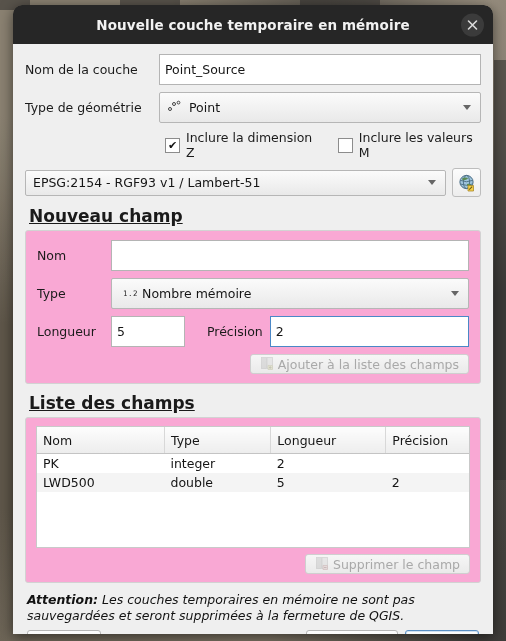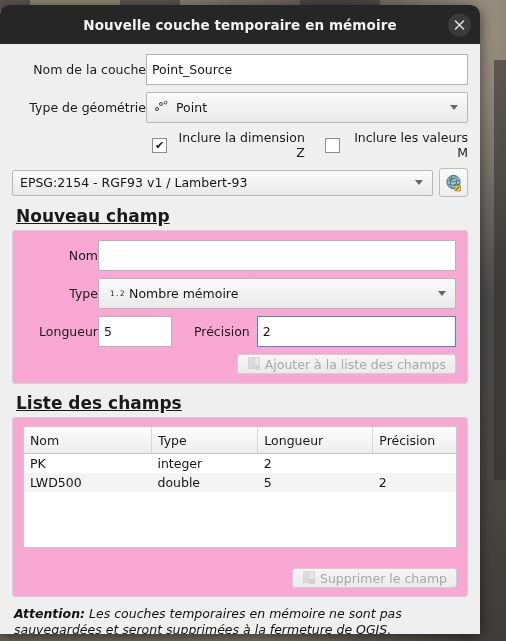--- a/index.html
+++ b/index.html
@@ -28,21 +28,21 @@
       radial-gradient(circle at 4%  62%, #5f574a 0 18%, transparent 52%),
       radial-gradient(circle at 30% 98%, #7d7464 0 16%, transparent 46%),
       linear-gradient(150deg, #7b7363 0%, #5d564c 45%, #3f3d3a 100%);
     filter: blur(0.4px);
   }
   #desktop .dk { position:absolute; background:#2f2d2b; opacity:.55; }
 
   
   #dialog {
     position: absolute;
-    left: 0;
+    left: 13px;
     top: 5px;
     width: 480px;
     height: 629px;
     border-radius: 9px 9px 0 0;
     box-shadow: 0 3px 14px rgba(0,0,0,.55);
     overflow: hidden;
     display: flex;
     flex-direction: column;
   }
 
@@ -81,21 +81,21 @@
   
   #content {
     flex: 1;
     background: #efefef;
     padding: 10px 12px 0 12px;
     box-sizing: border-box;
     position: relative;
   }
 
   .row { display: flex; align-items: center; margin-bottom: 7px; }
-  .lbl { font-size: 12.5px; color: #1b1b1b; text-align: right; }
+  .lbl { font-size: 12.5px; color: #1b1b1b; }
 
   .lbl-main { width: 134px; flex: none; }
 
   input.text, .combo {
     box-sizing: border-box;
     height: 31px;
     font-family: "DejaVu Sans", "Liberation Sans", sans-serif;
     font-size: 12.5px;
     color: #151515;
   }
@@ -316,21 +316,21 @@
 
     <div id="chk-row">
       <span class="chk">✔</span>
       <span class="lbl">Inclure la dimension Z</span>
       <span class="chk" style="margin-left:20px;"></span>
       <span class="lbl">Inclure les valeurs M</span>
     </div>
 
     <div id="crs-row">
       <div class="combo" id="crs-combo">
-        <span>EPSG:2154 - RGF93 v1 / Lambert-93</span>
+        <span>EPSG:2154 - RGF93 v1 / Lambert-51</span>
         <span class="arrow"></span>
       </div>
       <div id="crs-btn">
         <svg width="18" height="18" viewBox="0 0 18 18" aria-hidden="true">
           <circle cx="8.5" cy="8" r="6.6" fill="#9fc4dc" stroke="#4a6d85" stroke-width="1"></circle>
           <path d="M2.2 6.3 Q8.5 9.2 14.8 6.3" fill="none" stroke="#4a6d85" stroke-width=".9"></path>
           <path d="M2.2 10 Q8.5 12.6 14.8 10" fill="none" stroke="#4a6d85" stroke-width=".9"></path>
           <ellipse cx="8.5" cy="8" rx="3.1" ry="6.6" fill="none" stroke="#4a6d85" stroke-width=".9"></ellipse>
           <path d="M4 4.5 Q7 2.6 10.5 4 Q8 6.6 4.5 6.2 Z" fill="#5a8a52"></path>
           <path d="M9 10 Q12.5 9.2 13.5 11.4 Q10.6 13 9 11.6 Z" fill="#5a8a52"></path>
@@ -401,21 +401,21 @@
             <tr class="alt">
               <td>LWD500</td>
               <td>double</td>
               <td>5</td>
               <td>2</td>
             </tr>
           </tbody>
         </table>
       </div>
 
-      <div class="row" style="justify-content:flex-end;margin:20px 0 0 0;">
+      <div class="row" style="justify-content:flex-end;margin:6px 0 0 0;">
         <div class="btn">
           <span class="glyph ico">
             <svg width="14" height="14" viewBox="0 0 14 14" aria-hidden="true">
               <rect x="1.5" y="1.5" width="5" height="11" fill="#b5b5b5" stroke="#9a9a9a" stroke-width=".8"></rect>
               <rect x="7" y="1.5" width="5.5" height="11" fill="#cfcfcf" stroke="#9a9a9a" stroke-width=".8"></rect>
               <path d="M8 9.5 h4.5 v4 H8 Z" fill="#d6b8b8" stroke="#a07070" stroke-width=".8"></path>
               <path d="M9 11.5 h2.5" stroke="#7a5050" stroke-width=".9"></path>
             </svg>
           </span>
           <span>Supprimer le champ</span>

